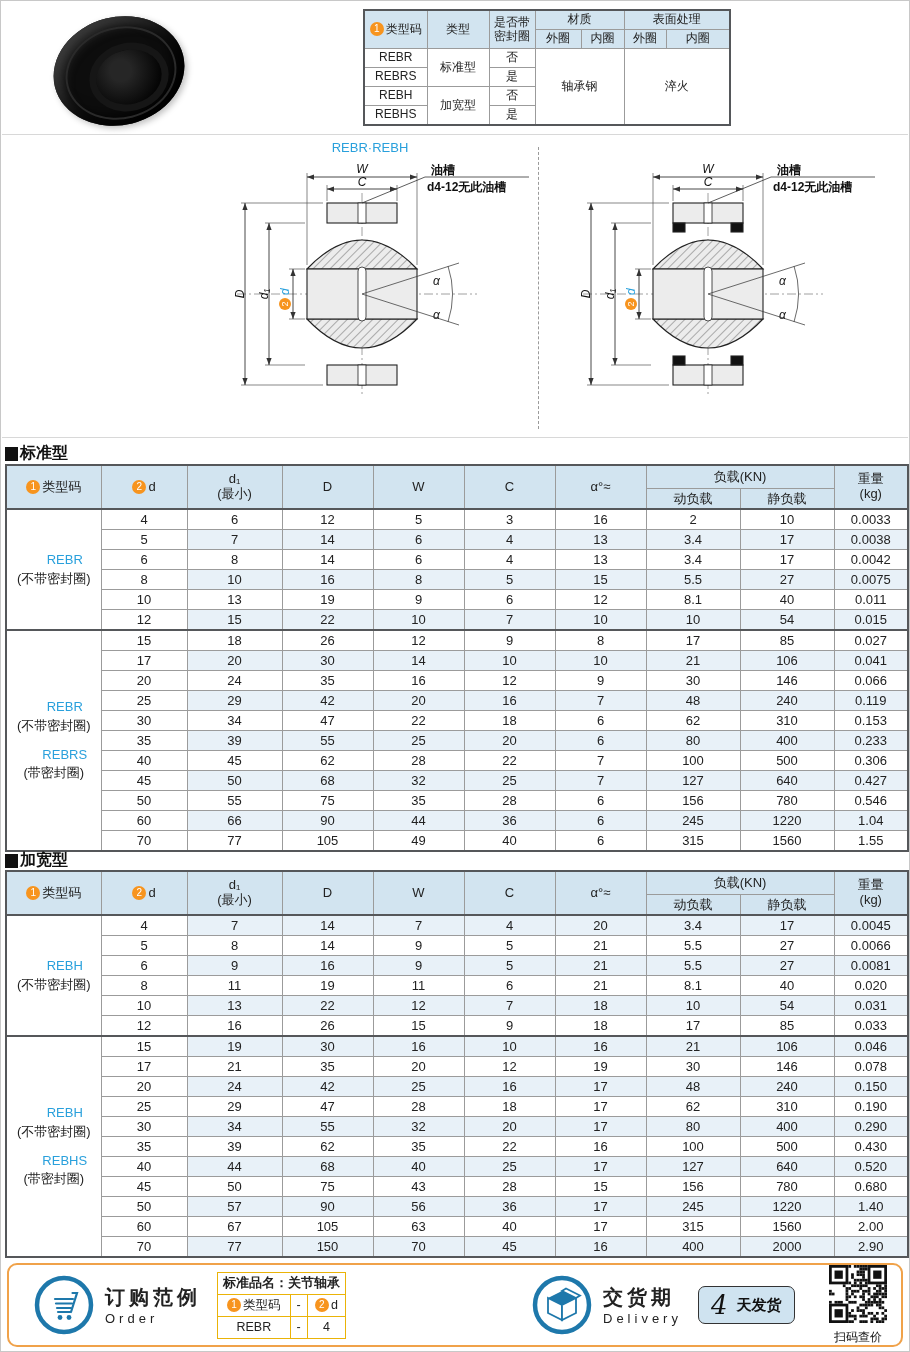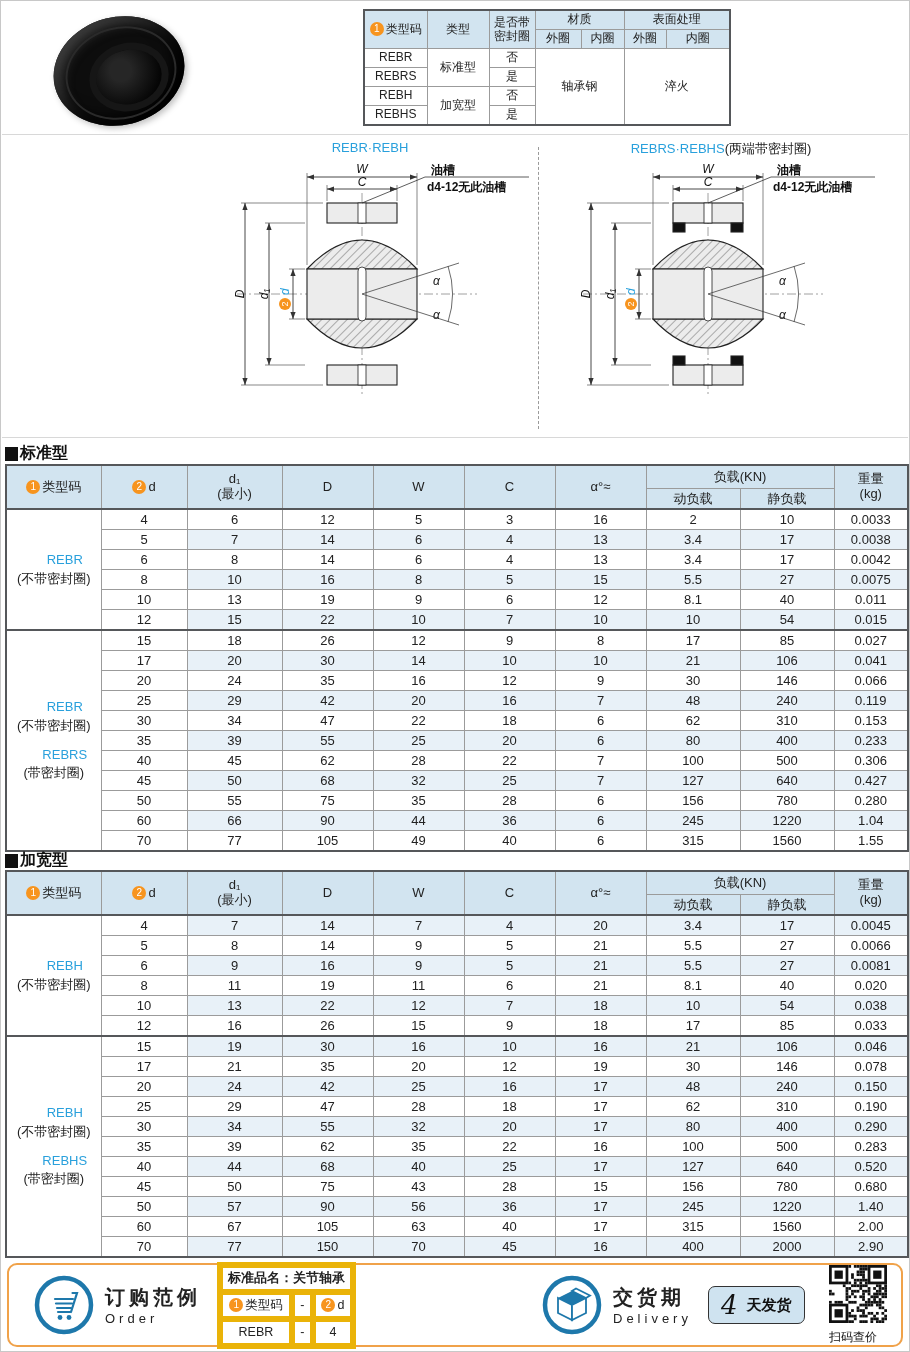--- a/index.html
+++ b/index.html
@@ -56,27 +56,27 @@
   #wide-body tr:nth-child(odd) td.val{background:#e8f1f8;}
 
   
   #footer{position:absolute;left:6px;top:1262px;width:896px;height:84px;border:2px solid #f0a24a;border-radius:10px;
     box-sizing:border-box;display:flex;align-items:center;}
   .ic{flex:0 0 auto;}
   .iclabel{margin-left:10px;color:#222;}
   .iclabel .cn{font-size:20px;letter-spacing:4px;font-weight:bold;}
   .iclabel .en{font-size:13px;letter-spacing:4px;}
   .otable{border-collapse:collapse;margin-left:16px;}
-  .otable td{border:6px solid #eab308;font-size:12.5px;text-align:center;height:21px;padding:0 5px;color:#222;}
+  .otable td{border:1px solid #eab308;font-size:12.5px;text-align:center;height:21px;padding:0 5px;color:#222;}
   .otable .ttl{font-weight:bold;font-size:13px;}
   .pill{margin-left:16px;display:flex;align-items:center;gap:9px;background:#cfe3f0;border:1.5px solid #333;
     border-radius:7px;padding:3px 12px;height:30px;}
   .pill .num{font-family:"DejaVu Serif","Liberation Serif",serif;font-style:italic;font-size:26px;color:#111;line-height:1;}
   .pill .unit{font-size:15px;font-weight:bold;color:#111;}
-  .qrbox{margin-left:auto;margin-right:14px;text-align:left;}
+  .qrbox{margin-left:auto;margin-right:14px;text-align:center;}
   .qrcap{font-size:12px;color:#111;margin-top:2px;}
 </style>
 </head>
 <body>
 
 <div id="page">
 
   <div class="photo">
     <div class="ring-outer"></div>
     <div class="ring-groove"></div>
@@ -131,21 +131,20 @@
       <td>是</td>
     </tr>
   </tbody>
     </table>
 
   <div id="top-divider"></div>
   <div id="draw-bottom"></div>
   <div id="draw-split"></div>
 
   <div class="dtitle" style="left:214px;width:310px;"><span>REBR·REBH</span></div>
-  <div class="dtitle" style="left:555px;width:330px;"><span>REBRS·REBHS</span><span class="note">(两端带密封圈)</span></div>
 
   <svg class="draw" style="left:226px" width="310" height="270" viewBox="0 0 310 270">
     <defs>
       <pattern id="hx" width="6" height="6" patternUnits="userSpaceOnUse" patternTransform="rotate(45)">
         <rect width="6" height="6" fill="#ececec"></rect>
           <line x1="0" y1="0" x2="0" y2="6" stroke="#666" stroke-width="1"></line>
       </pattern>
       <marker id="ae" markerWidth="10" markerHeight="8" refX="8" refY="3" orient="auto-start-reverse">
           <path d="M0,0 L8,3 L0,6 Z" fill="#333"></path>
         </marker>
@@ -478,21 +477,21 @@
           </tr>
           <tr>
             <td class="dcol blue">50</td>
             <td class="val">55</td>
             <td class="val">75</td>
             <td class="val">35</td>
             <td class="val">28</td>
             <td class="val">6</td>
             <td class="val">156</td>
             <td class="val">780</td>
-            <td class="val">0.280</td>
+            <td class="val">0.546</td>
           </tr>
           <tr>
             <td class="dcol blue">60</td>
             <td class="val">66</td>
             <td class="val">90</td>
             <td class="val">44</td>
             <td class="val">36</td>
             <td class="val">6</td>
             <td class="val">245</td>
             <td class="val">1220</td>
@@ -605,21 +604,21 @@
           </tr>
           <tr>
             <td class="dcol blue">10</td>
             <td class="val">13</td>
             <td class="val">22</td>
             <td class="val">12</td>
             <td class="val">7</td>
             <td class="val">18</td>
             <td class="val">10</td>
             <td class="val">54</td>
-            <td class="val">0.038</td>
+            <td class="val">0.031</td>
           </tr>
           <tr>
             <td class="dcol blue">12</td>
             <td class="val">16</td>
             <td class="val">26</td>
             <td class="val">15</td>
             <td class="val">9</td>
             <td class="val">18</td>
             <td class="val">17</td>
             <td class="val">85</td>
@@ -689,21 +688,21 @@
           </tr>
           <tr>
             <td class="dcol blue">35</td>
             <td class="val">39</td>
             <td class="val">62</td>
             <td class="val">35</td>
             <td class="val">22</td>
             <td class="val">16</td>
             <td class="val">100</td>
             <td class="val">500</td>
-            <td class="val">0.283</td>
+            <td class="val">0.430</td>
           </tr>
           <tr>
             <td class="dcol blue">40</td>
             <td class="val">44</td>
             <td class="val">68</td>
             <td class="val">40</td>
             <td class="val">25</td>
             <td class="val">17</td>
             <td class="val">127</td>
             <td class="val">640</td>

